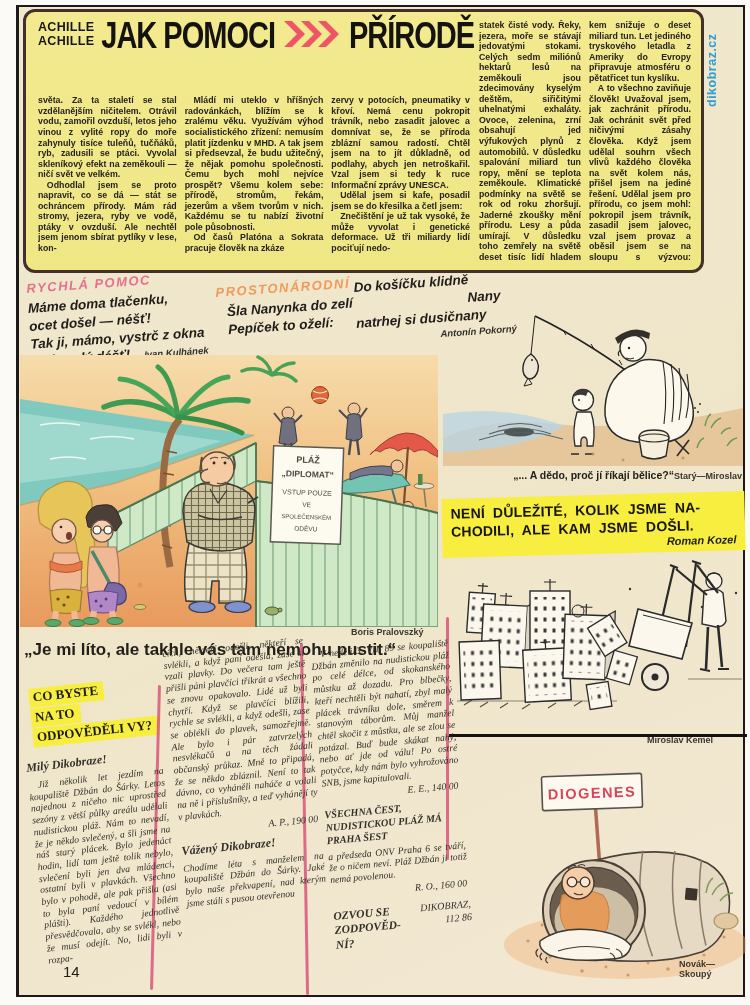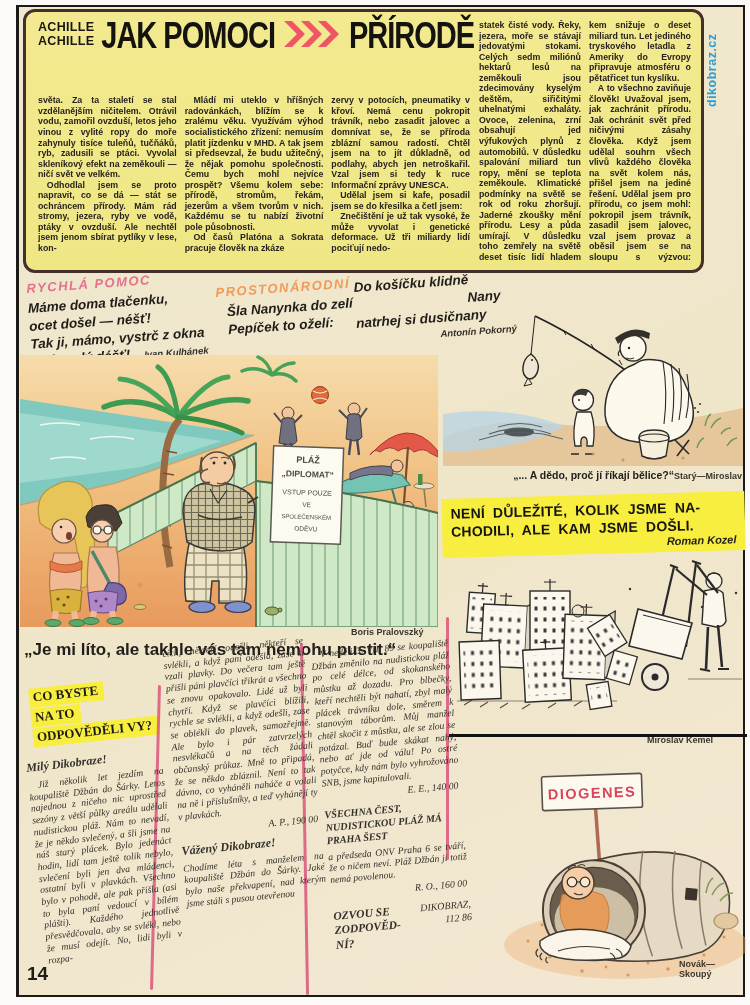--- a/index.html
+++ b/index.html
@@ -61,21 +61,21 @@
   .letter-text{font-style:italic;font-size:9.6px;line-height:1.22;text-align:justify;white-space:pre-line;}
   .letter-sig{font-style:italic;font-size:9.8px;text-align:right;margin:3px 2px 7px 0;}
   .resp-heading{font-weight:bold;font-style:italic;font-size:10.2px;line-height:1.25;
                 margin:6px 0 3px 0;white-space:pre-line;}
   .closing{display:flex;justify-content:space-between;margin-top:9px;}
   .closing-q{font-weight:bold;font-style:italic;font-size:11.5px;line-height:1.25;white-space:pre-line;}
   .closing-sig{font-style:italic;font-size:10px;text-align:right;line-height:1.3;white-space:pre-line;}
   .pink-line{width:2.5px;background:#d9557a;opacity:.85;border-radius:2px;}
 
   .divider{height:2.5px;background:#141210;}
-  .pagenum{font-size:19px;font-weight:bold;color:#201d18;}
+  .pagenum{font-size:15px;font-weight:normal;color:#201d18;margin-left:36px;}
 </style>
 </head>
 <body>
 
 <div class="stage">
   <div class="frame">
 
     <div class="abs watermark">dikobraz.cz</div>
 
     <div class="abs article-box">

